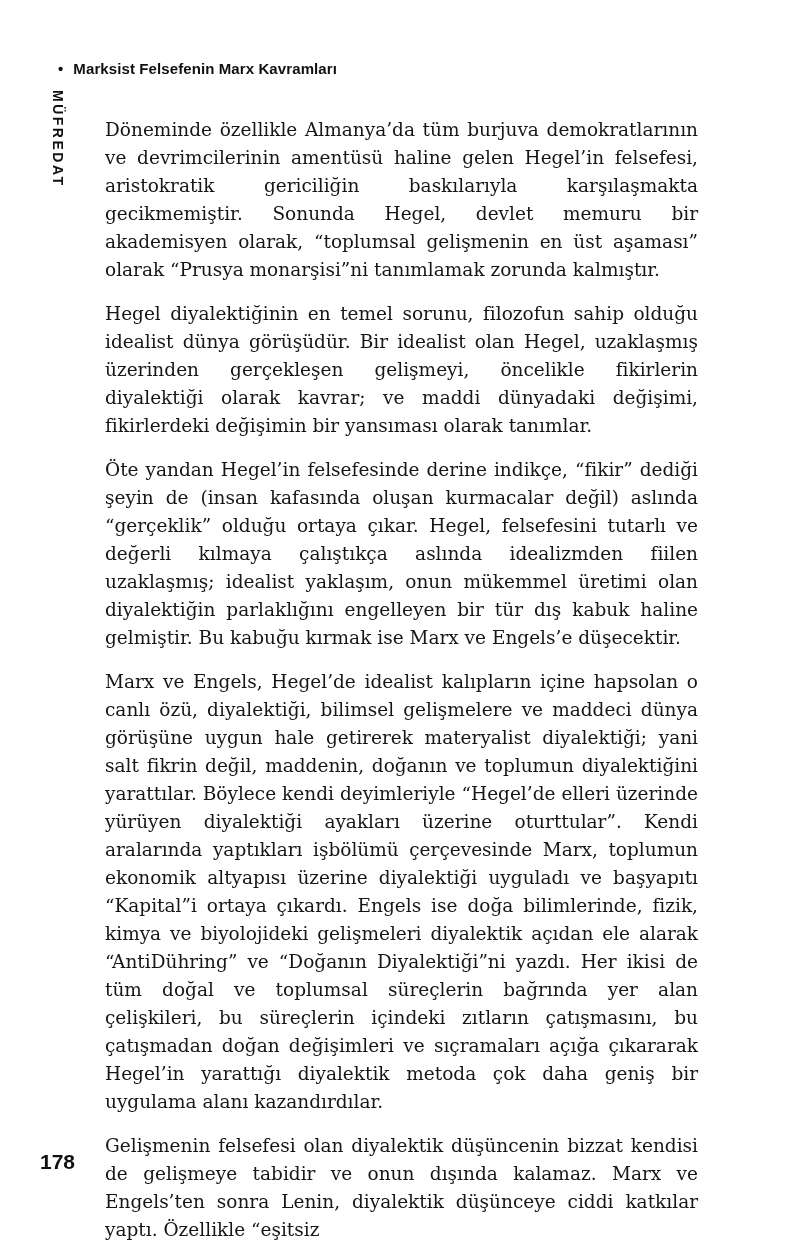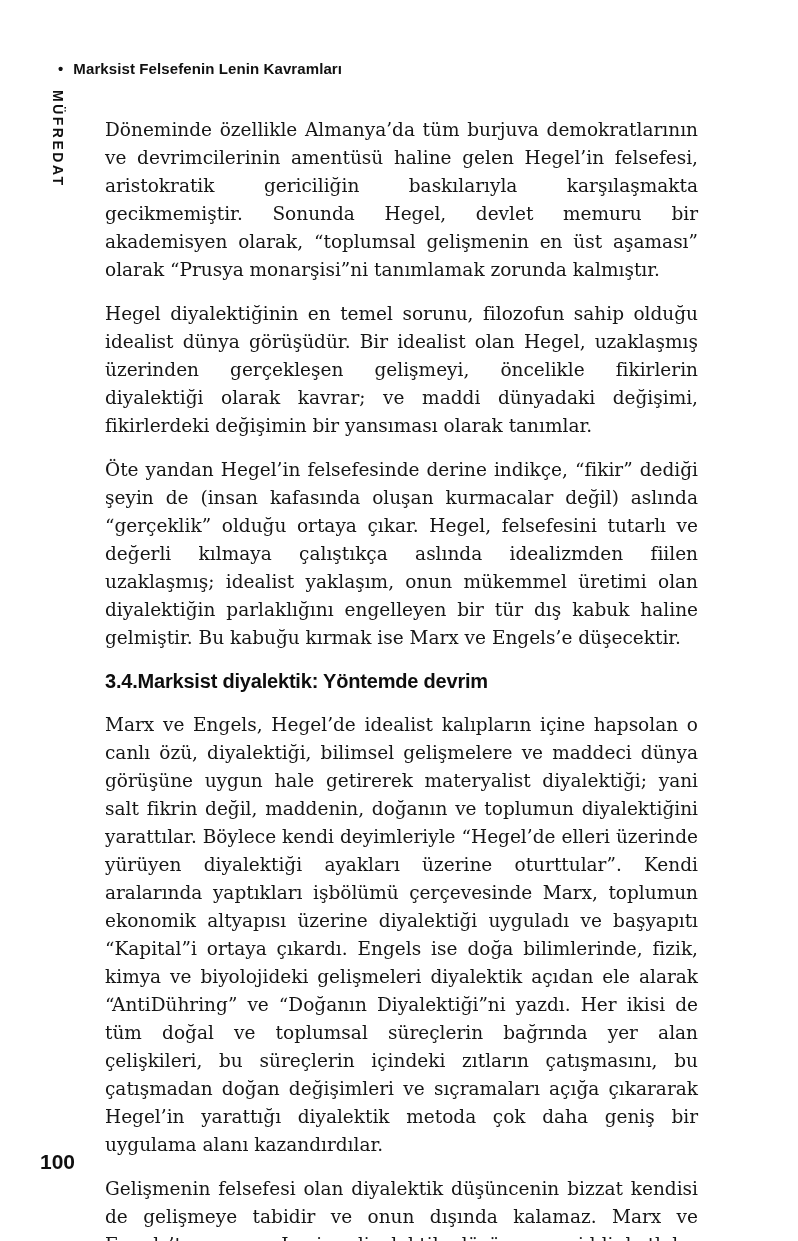--- a/index.html
+++ b/index.html
@@ -70,29 +70,28 @@
     color: #101010;
   }
 </style>
 </head>
 <body>
 
 <div class="page" lang="tr">
 
   <div class="running-header">
     <span class="bullet">•</span>
-    <span class="header-title">Marksist  Felsefenin Lenin Kavramları</span>
+    <span class="header-title">Marksist  Felsefenin Marx Kavramları</span>
   </div>
 
   <div class="sidebar-label">MÜFREDAT</div>
 
   <div class="body-text">
     <p>Döneminde özellikle Almanya’da tüm burjuva demokratlarının ve devrimcilerinin amentüsü haline gelen Hegel’in felsefesi, aristokratik gericiliğin baskılarıyla karşılaşmakta gecikmemiştir. Sonunda Hegel, devlet memuru bir akademisyen olarak, “toplumsal gelişmenin en üst aşaması” olarak “Prusya monarşisi”ni tanımlamak zorunda kalmıştır.</p>
     <p>Hegel diyalektiğinin en temel sorunu, filozofun sahip olduğu idealist dünya görüşüdür. Bir idealist olan Hegel, uzaklaşmış üzerinden gerçekleşen gelişmeyi, öncelikle fikirlerin diyalektiği olarak kavrar; ve maddi dünyadaki değişimi, fikirlerdeki değişimin bir yansıması olarak tanımlar.</p>
     <p>Öte yandan Hegel’in felsefesinde derine indikçe, “fikir” dediği şeyin de (insan kafasında oluşan kurmacalar değil) aslında “gerçeklik” olduğu ortaya çıkar. Hegel, felsefesini tutarlı ve değerli kılmaya çalıştıkça aslında idealizmden fiilen uzaklaşmış; idealist yaklaşım, onun mükemmel üretimi olan diyalektiğin parlaklığını engelleyen bir tür dış kabuk haline gelmiştir. Bu kabuğu kırmak ise Marx ve Engels’e düşecektir.</p>
-    <h3 class="section-heading">3.4.Marksist diyalektik: Yöntemde devrim</h3>
     <p><span>Marx ve Engels, Hegel’de idealist kalıpların içine hapsolan o canlı özü, diyalektiği, bilimsel gelişmelere ve maddeci dünya görüşüne uygun hale getirerek materyalist diyalektiği; yani salt fikrin değil, maddenin, doğanın ve toplumun diyalektiğini yarattılar. Böylece kendi deyimleriyle “</span><span class="quote-italic">Hegel’de elleri üzerinde yürüyen diyalektiği ayakları üzerine oturttular</span><span>”. Kendi aralarında yaptıkları işbölümü çerçevesinde Marx, toplumun ekonomik altyapısı üzerine diyalektiği uyguladı ve başyapıtı “Kapital”i ortaya çıkardı. Engels ise doğa bilimlerinde, fizik, kimya ve biyolojideki gelişmeleri diyalektik açıdan ele alarak “AntiDühring” ve “Doğanın Diyalektiği”ni yazdı. Her ikisi de tüm doğal ve toplumsal süreçlerin bağrında yer alan çelişkileri, bu süreçlerin içindeki zıtların çatışmasını, bu çatışmadan doğan değişimleri ve sıçramaları açığa çıkararak Hegel’in yarattığı diyalektik metoda çok daha geniş bir uygulama alanı kazandırdılar.</span></p>
     <p>Gelişmenin felsefesi olan diyalektik düşüncenin bizzat kendisi de gelişmeye tabidir ve onun dışında kalamaz. Marx ve Engels’ten sonra Lenin, diyalektik düşünceye ciddi katkılar yaptı. Özellikle “eşitsiz</p>
   </div>
 
-  <div class="page-number">100</div>
+  <div class="page-number">178</div>
 
 </div>
 
 </body></html>

